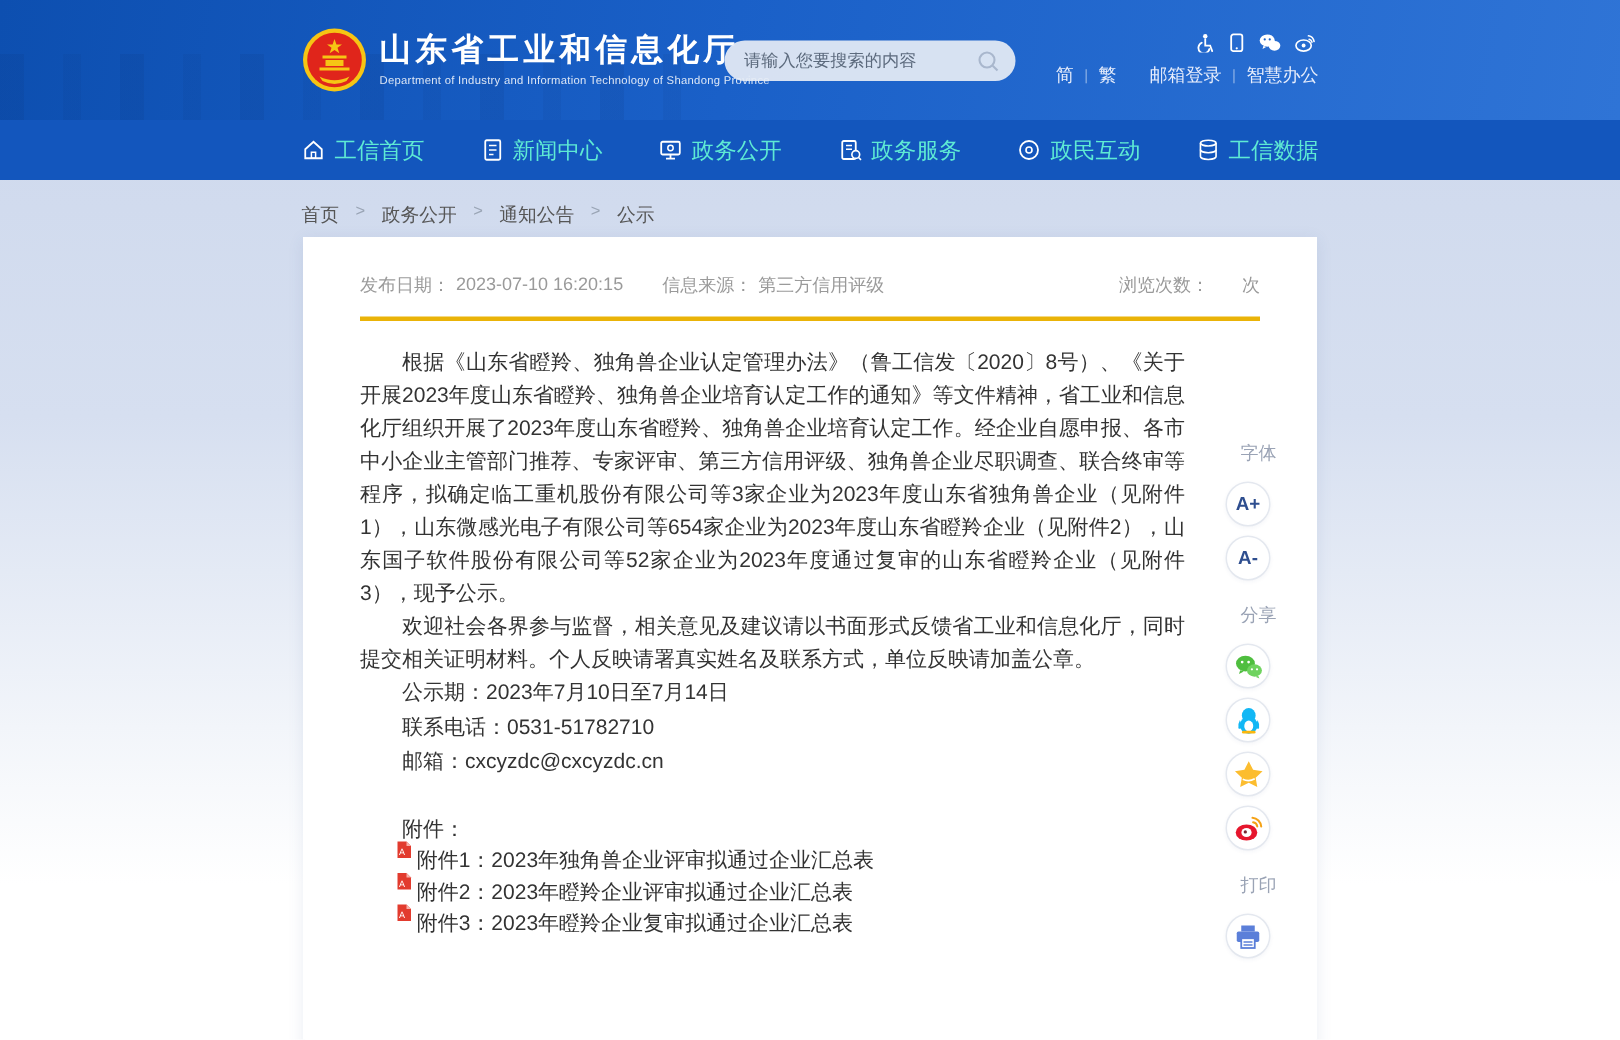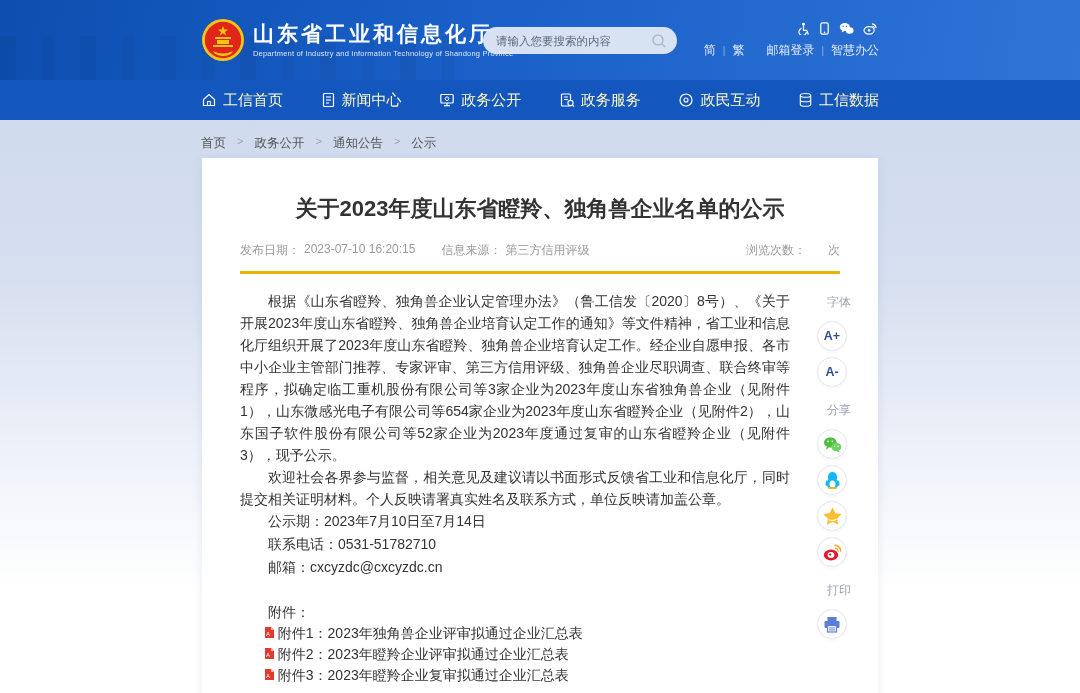--- a/index.html
+++ b/index.html
@@ -39,21 +39,21 @@
     display:flex; flex-direction:column; justify-content:center; align-items:flex-end; gap:7px;
   }
   .topbar-icons { display:flex; gap:9px; align-items:center; margin-right:2px; }
   .topbar-icons svg { display:block; }
   .topbar-links { display:flex; align-items:center; gap:7px; color:#e8eefc; font-size:12px; }
   .topbar-links .tdiv { color:rgba(255,255,255,.45); font-size:10px; }
   .toplink { cursor:pointer; }
   
   .main-nav { height:40px; background:#1356bd; }
   .nav-inner { width:678px; margin-left:201px; height:100%; display:flex; justify-content:space-between; align-items:center; }
-  .nav-item { display:flex; align-items:center; gap:6px; color:#fef9c3; font-size:15px; cursor:pointer; }
+  .nav-item { display:flex; align-items:center; gap:6px; color:#5eead4; font-size:15px; cursor:pointer; }
   .nav-item svg { display:block; }
   
   .breadcrumb { width:678px; margin-left:201px; padding:15px 0 6px; display:flex; align-items:flex-start; gap:11px; font-size:12.5px; }
   .crumb { color:#555; cursor:pointer; }
   .crumb.current { cursor:default; }
   .crumb-sep { color:#9aa5b5; font-size:11px; }
   
   .card {
     width:676px; margin-left:202px; background:#fff; position:relative;
     min-height:545px; box-shadow:0 2px 10px rgba(60,90,150,.10);
@@ -65,21 +65,21 @@
     display:flex; justify-content:space-between; font-size:12px; color:#9a9a9a;
   }
   .meta-left { display:flex; gap:4px; }
   .meta-left .gap { width:18px; }
   .meta-right { display:flex; }
   .meta-right .count-gap { display:inline-block; width:22px; }
   .article-body { padding:16px 88px 0 38px; font-size:14px; color:#333; }
   .article-body p { text-indent:2em; line-height:22px; text-align:justify; }
   .info-line { padding-left:2em; line-height:23px; }
   .attach-label { padding-left:2em; line-height:22px; margin-top:22px; }
-  .attach-item { padding-left:1.7em; line-height:21px; display:flex; align-items:center; gap:3px; cursor:pointer; }
+  .attach-item { padding-left:1.7em; line-height:21px; display:flex; align-items:flex-start; gap:3px; cursor:pointer; }
   .attach-item svg { flex:0 0 auto; margin-top:-3px; }
   .attach-text { color:#333; }
   
   .tools { position:absolute; right:27px; top:136px; width:38px; text-align:center; }
   .tool-label { font-size:12px; color:#9aa3b5; margin:15px 0 10px;text-align:right; }
   .tool-label:first-child { margin-top:0; }
   .tool-btn {
     width:30px; height:30px; border-radius:50%; border:1px solid #e4e8ef; background:#fff;
     display:flex; align-items:center; justify-content:center; margin:0 auto 6px;
     cursor:pointer; box-shadow:0 1px 3px rgba(40,60,110,.05);
@@ -214,21 +214,20 @@
   <span class="crumb-sep">&gt;</span>
   <span class="crumb">政务公开</span>
   <span class="crumb-sep">&gt;</span>
   <span class="crumb">通知公告</span>
   <span class="crumb-sep">&gt;</span>
   <span class="crumb current">公示</span>
 </div>
 
 <div class="card">
 
-  <div class="article-title">关于2023年度山东省瞪羚、独角兽企业名单的公示</div>
 
   <div class="meta-row">
     <div class="meta-left">
       <span>发布日期：</span>
       <span>2023-07-10 16:20:15</span>
       <span class="gap"></span>
       <span>信息来源：</span>
       <span>第三方信用评级</span>
     </div>
     <div class="meta-right">

